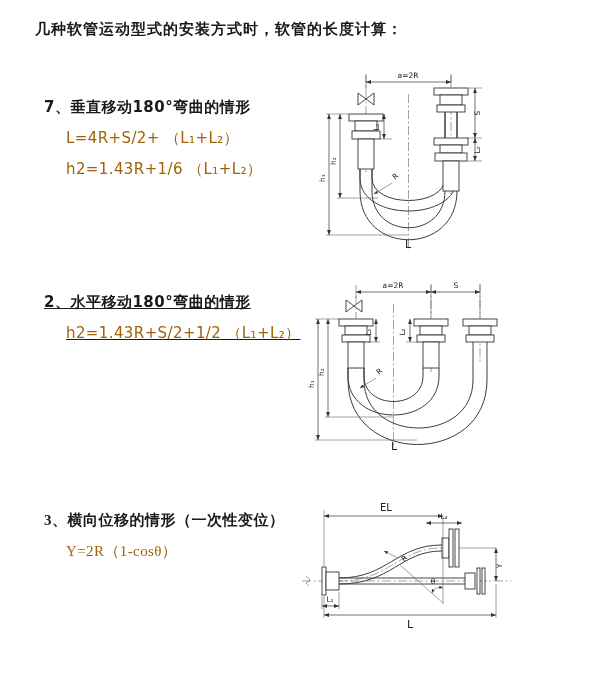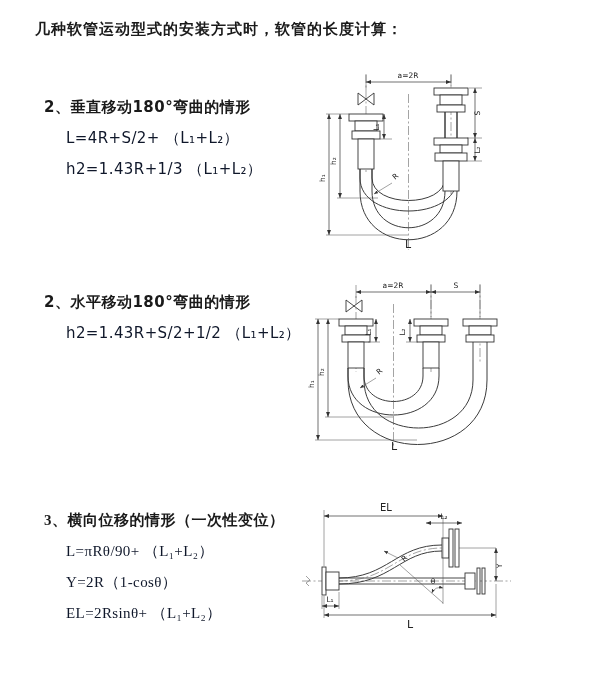--- a/index.html
+++ b/index.html
@@ -3,55 +3,53 @@
 <meta charset="utf-8">
 <style>
   html,body{margin:0;padding:0;background:#fff;}
   .page{position:relative;width:600px;height:675px;background:#ffffff;overflow:hidden;
         font-family:"DejaVu Sans",sans-serif;color:#1c1c1c;}
   .doc-title{position:absolute;left:35px;top:20px;font-size:15px;font-weight:bold;
              letter-spacing:1px;color:#1a1a1a;}
   .section{position:absolute;left:44px;width:280px;}
   .section-heading{font-size:15px;font-weight:bold;letter-spacing:0.5px;color:#1a1a1a;
                    margin:0 0 6px 0;}
-  .formula{font-size:15px;letter-spacing:0.4px;color:#0f172a;margin:0 0 0 22px;
+  .formula{font-size:15px;letter-spacing:0.4px;color:#a16207;margin:0 0 0 22px;
            line-height:31px;white-space:nowrap;}
   .diagram{position:absolute;}
   svg text{font-family:"DejaVu Sans",sans-serif;fill:#222;}
   .dl{font-size:7.5px;}
   .bl{font-size:11px;}
   .part{stroke:#333;stroke-width:0.9;fill:#fff;}
   .hose{stroke:#3c3c3c;stroke-width:1;fill:none;}
   .dim{stroke:#333;stroke-width:0.7;fill:none;}
   .thin{stroke:#555;stroke-width:0.55;fill:none;}
   .cl{stroke:#666;stroke-width:0.6;fill:none;stroke-dasharray:9 2.5 2 2.5;}
 </style>
 </head>
 <body>
 
 <div class="page">
 
   <div class="doc-title">几种软管运动型式的安装方式时，软管的长度计算：</div>
 
   <div class="section" style="top:98px;">
-    <div class="section-heading">2、垂直移动180°弯曲的情形</div>
+    <div class="section-heading">7、垂直移动180°弯曲的情形</div>
     <div class="formula">L=4R+S/2+ （L₁+L₂）</div>
-    <div class="formula">h2=1.43R+1/3 （L₁+L₂）</div>
+    <div class="formula">h2=1.43R+1/6 （L₁+L₂）</div>
   </div>
 
-  <div class="section" style="top:293px;">
+  <div class="section" style="top:293px;text-decoration:underline;">
     <div class="section-heading">2、水平移动180°弯曲的情形</div>
     <div class="formula">h2=1.43R+S/2+1/2 （L₁+L₂）</div>
   </div>
 
   <div class="section" style="top:511px;font-family:Liberation Serif, serif;">
     <div class="section-heading">3、横向位移的情形（一次性变位）</div>
-    <div class="formula">L=πRθ/90+ （L₁+L₂）</div>
     <div class="formula">Y=2R（1-cosθ）</div>
-    <div class="formula">EL=2Rsinθ+ （L₁+L₂）</div>
   </div>
 
   <svg class="diagram" style="left:308px;top:66px;" width="290" height="195" viewBox="0 0 290 195">
     <defs>
       <marker id="ar1" viewBox="0 0 10 10" refX="9" refY="5" markerWidth="8" markerHeight="8" orient="auto-start-reverse">
         <path d="M0,1.5L9,5L0,8.5z" fill="#333"></path>
       </marker>
       <pattern id="bp1" width="4" height="4" patternUnits="userSpaceOnUse">
         <path d="M0,4L4,0M0,0L4,4" stroke="#666" stroke-width="0.7"></path>
       </pattern>

